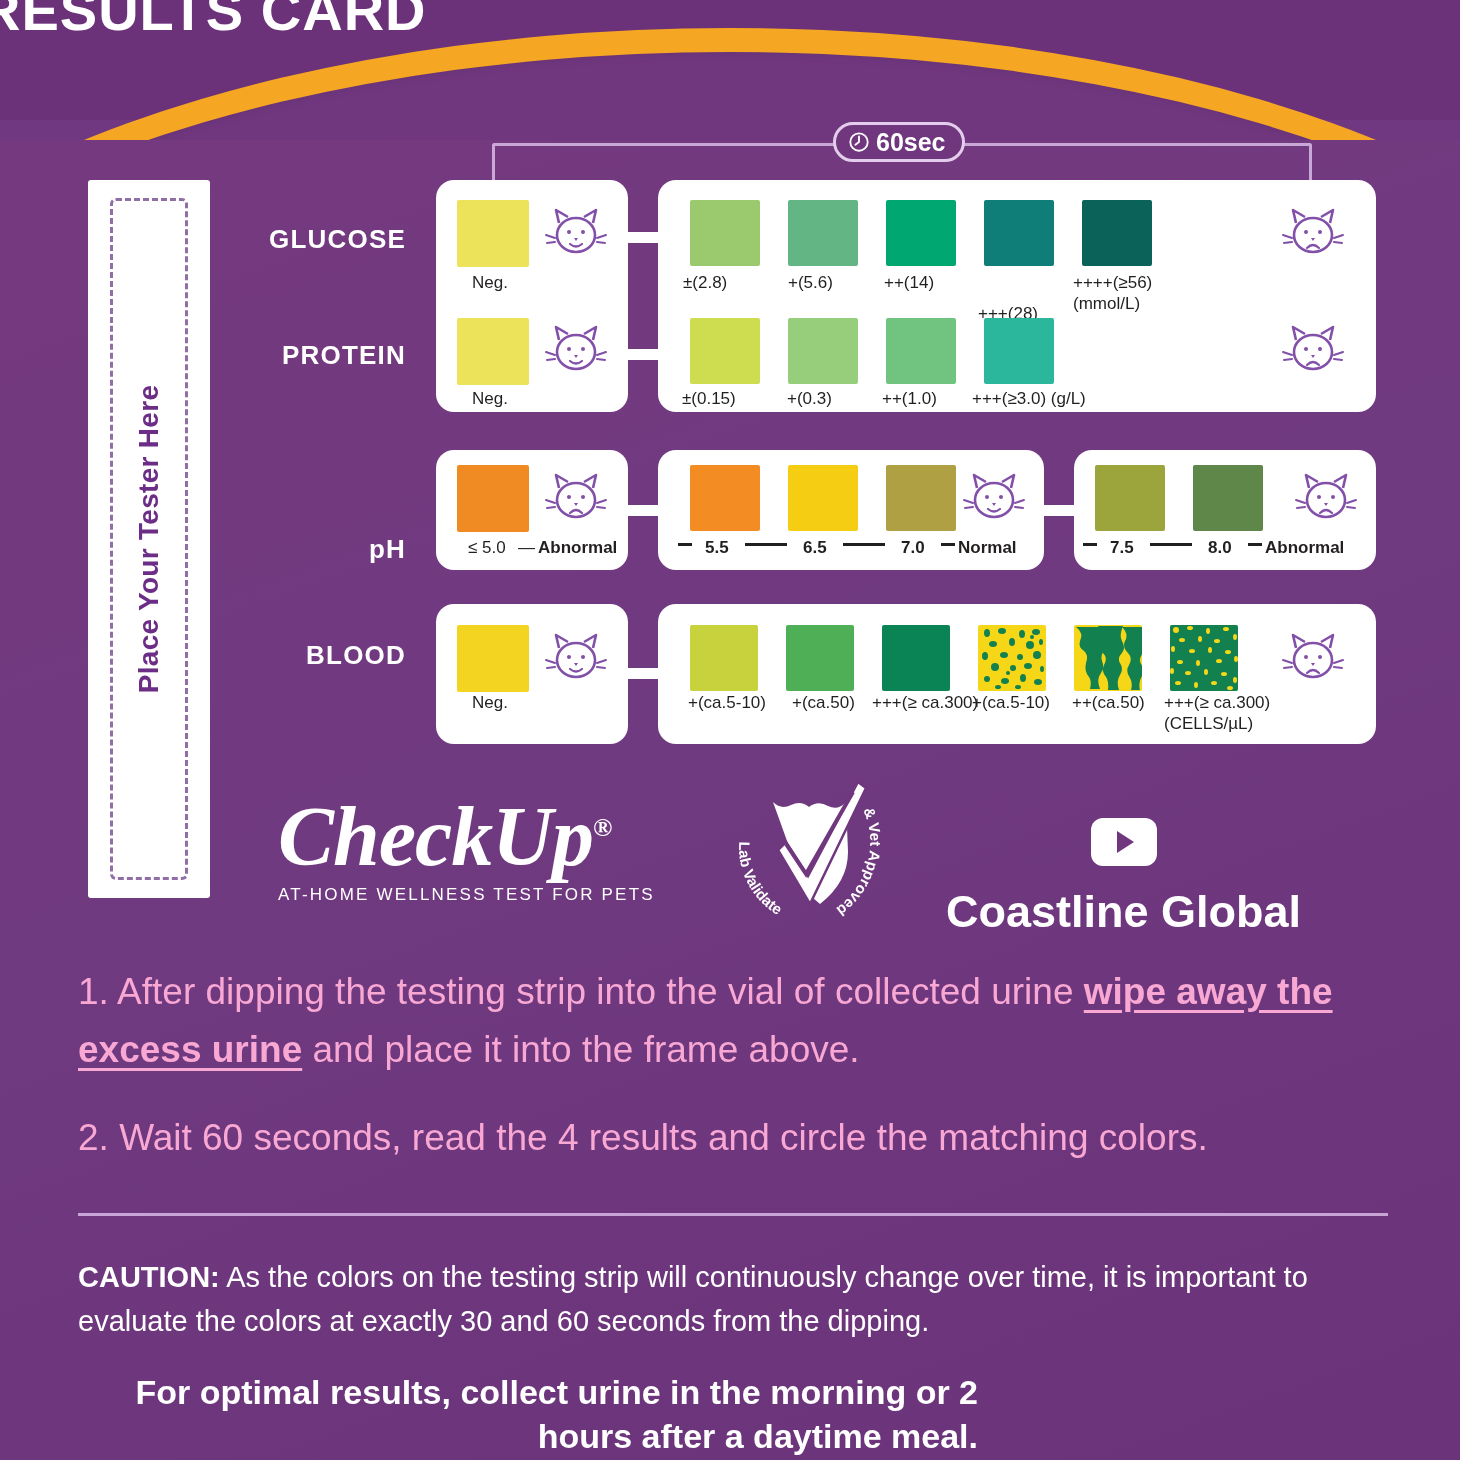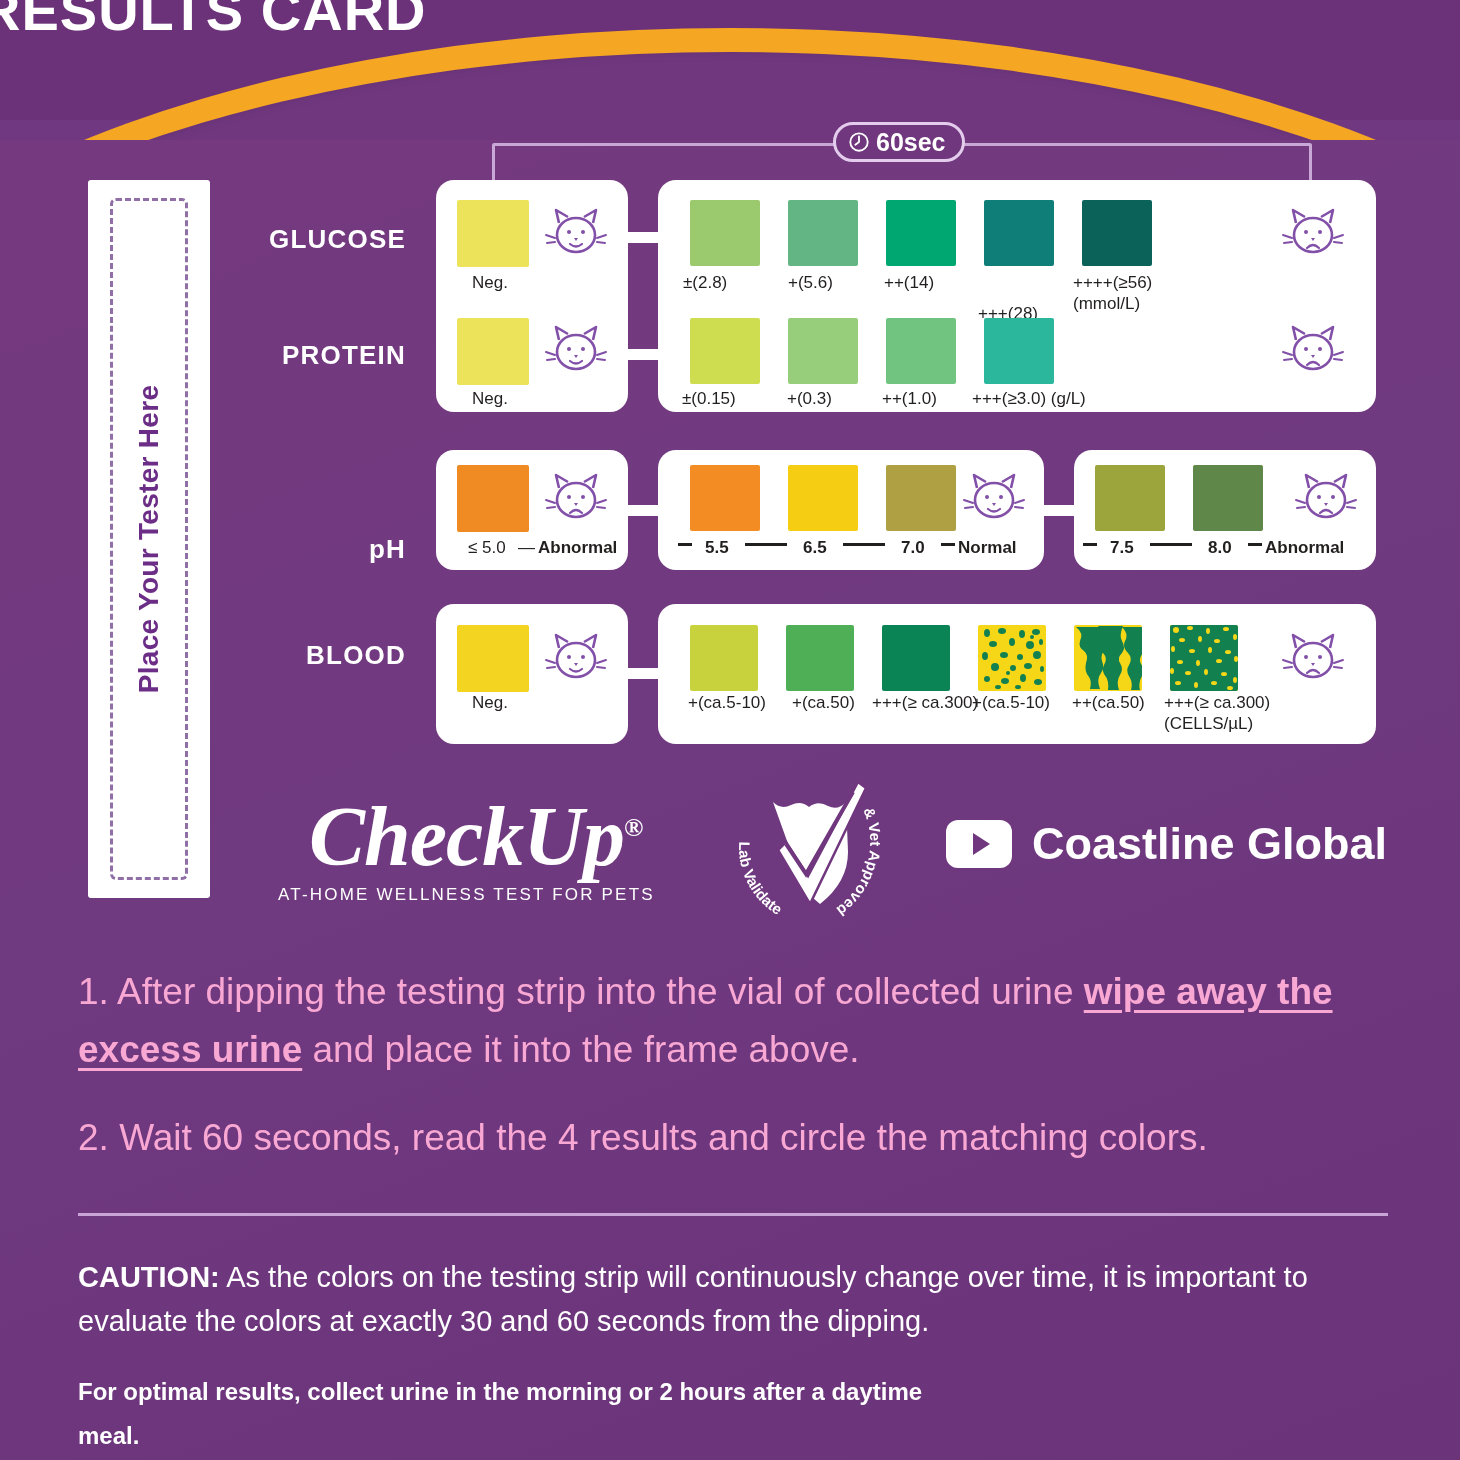--- a/index.html
+++ b/index.html
@@ -111,29 +111,29 @@
 
   
   #logo-row { position: absolute; left: 0; top: 770px; width: 1460px; height: 160px; }
   #checkup-logo {
     position: absolute; left: 278px; top: 12px;
     color: #ffffff;
   }
   #checkup-word {
     font-size: 84px; font-style: italic; font-weight: bold;
     font-family: "Liberation Serif", serif;
-    letter-spacing: -1px; line-height: 92px; margin-left: 31px;
+    letter-spacing: -1px; line-height: 92px;
   }
   #checkup-reg { font-size: 26px; vertical-align: super; font-style: normal; }
   #checkup-tag {
     font-size: 17px; letter-spacing: 2.2px; color: #ffffff;
     margin-top: 2px; font-weight: normal;
   }
   #badge-wrap { position: absolute; left: 718px; top: 4px; width: 190px; height: 150px; }
-  #yt-wrap { position: absolute; left: 946px; top: 48px; display: flex; align-items: center; gap: 20px; }
+  #yt-wrap { position: absolute; left: 946px; top: 48px; display: flex; align-items: center; gap: 20px; flex-direction: column; }
   #yt-icon {
     width: 66px; height: 48px; background: #ffffff; border-radius: 12px;
     display: flex; align-items: center; justify-content: center;
   }
   #yt-tri {
     width: 0; height: 0;
     border-left: 17px solid #70377f;
     border-top: 11px solid transparent;
     border-bottom: 11px solid transparent;
     margin-left: 4px;
@@ -155,21 +155,21 @@
     position: absolute; left: 78px; top: 1213px;
     width: 1310px; height: 3px; background: #c9a4d6;
   }
   #caution {
     position: absolute; left: 78px; top: 1255px; width: 1320px;
     font-size: 29px; line-height: 44px; color: #ffffff;
   }
   #caution .cw { font-weight: bold; }
   #optimal {
     position: absolute; left: 78px; top: 1370px; width: 900px;
-    font-size: 24px; line-height: 44px; color: #ffffff; font-weight: bold;
+    font-size: 34px; line-height: 44px; color: #ffffff; font-weight: bold; text-align: right;
   }
 </style>
 </head>
 <body>
 
 <div id="top-band">
   <div id="card-title">RESULTS CARD</div>
 </div>
 <div id="orange-arc"></div>
 <div id="purple-arc"></div>

